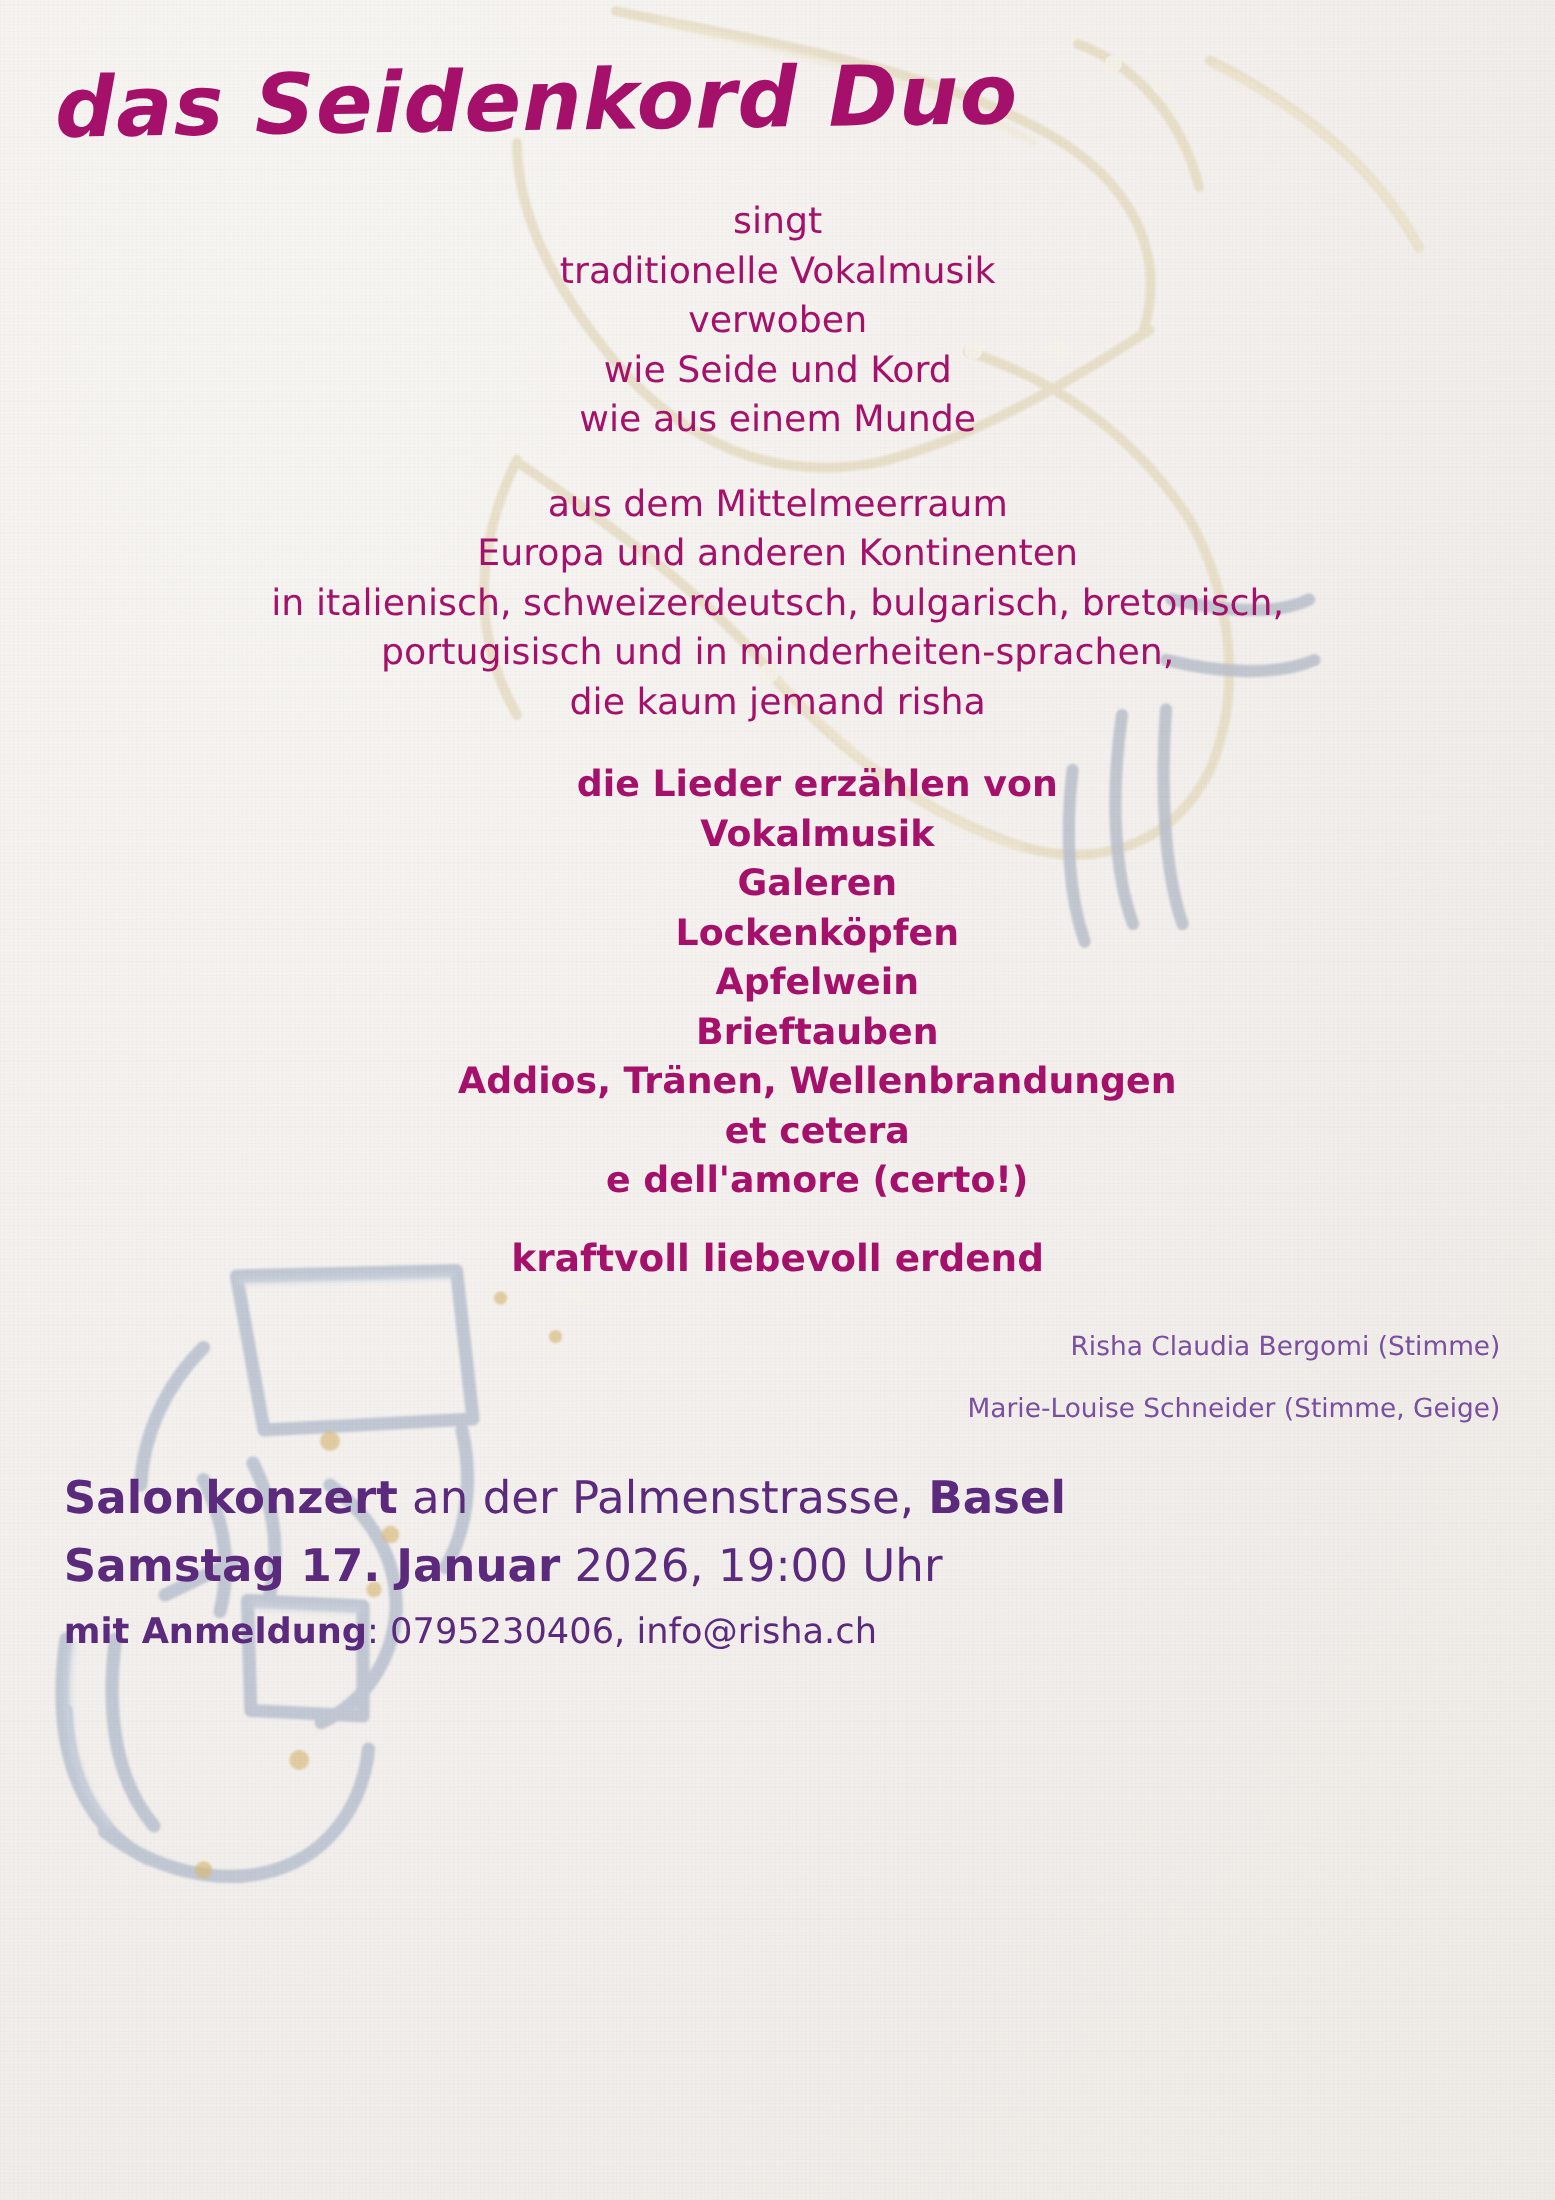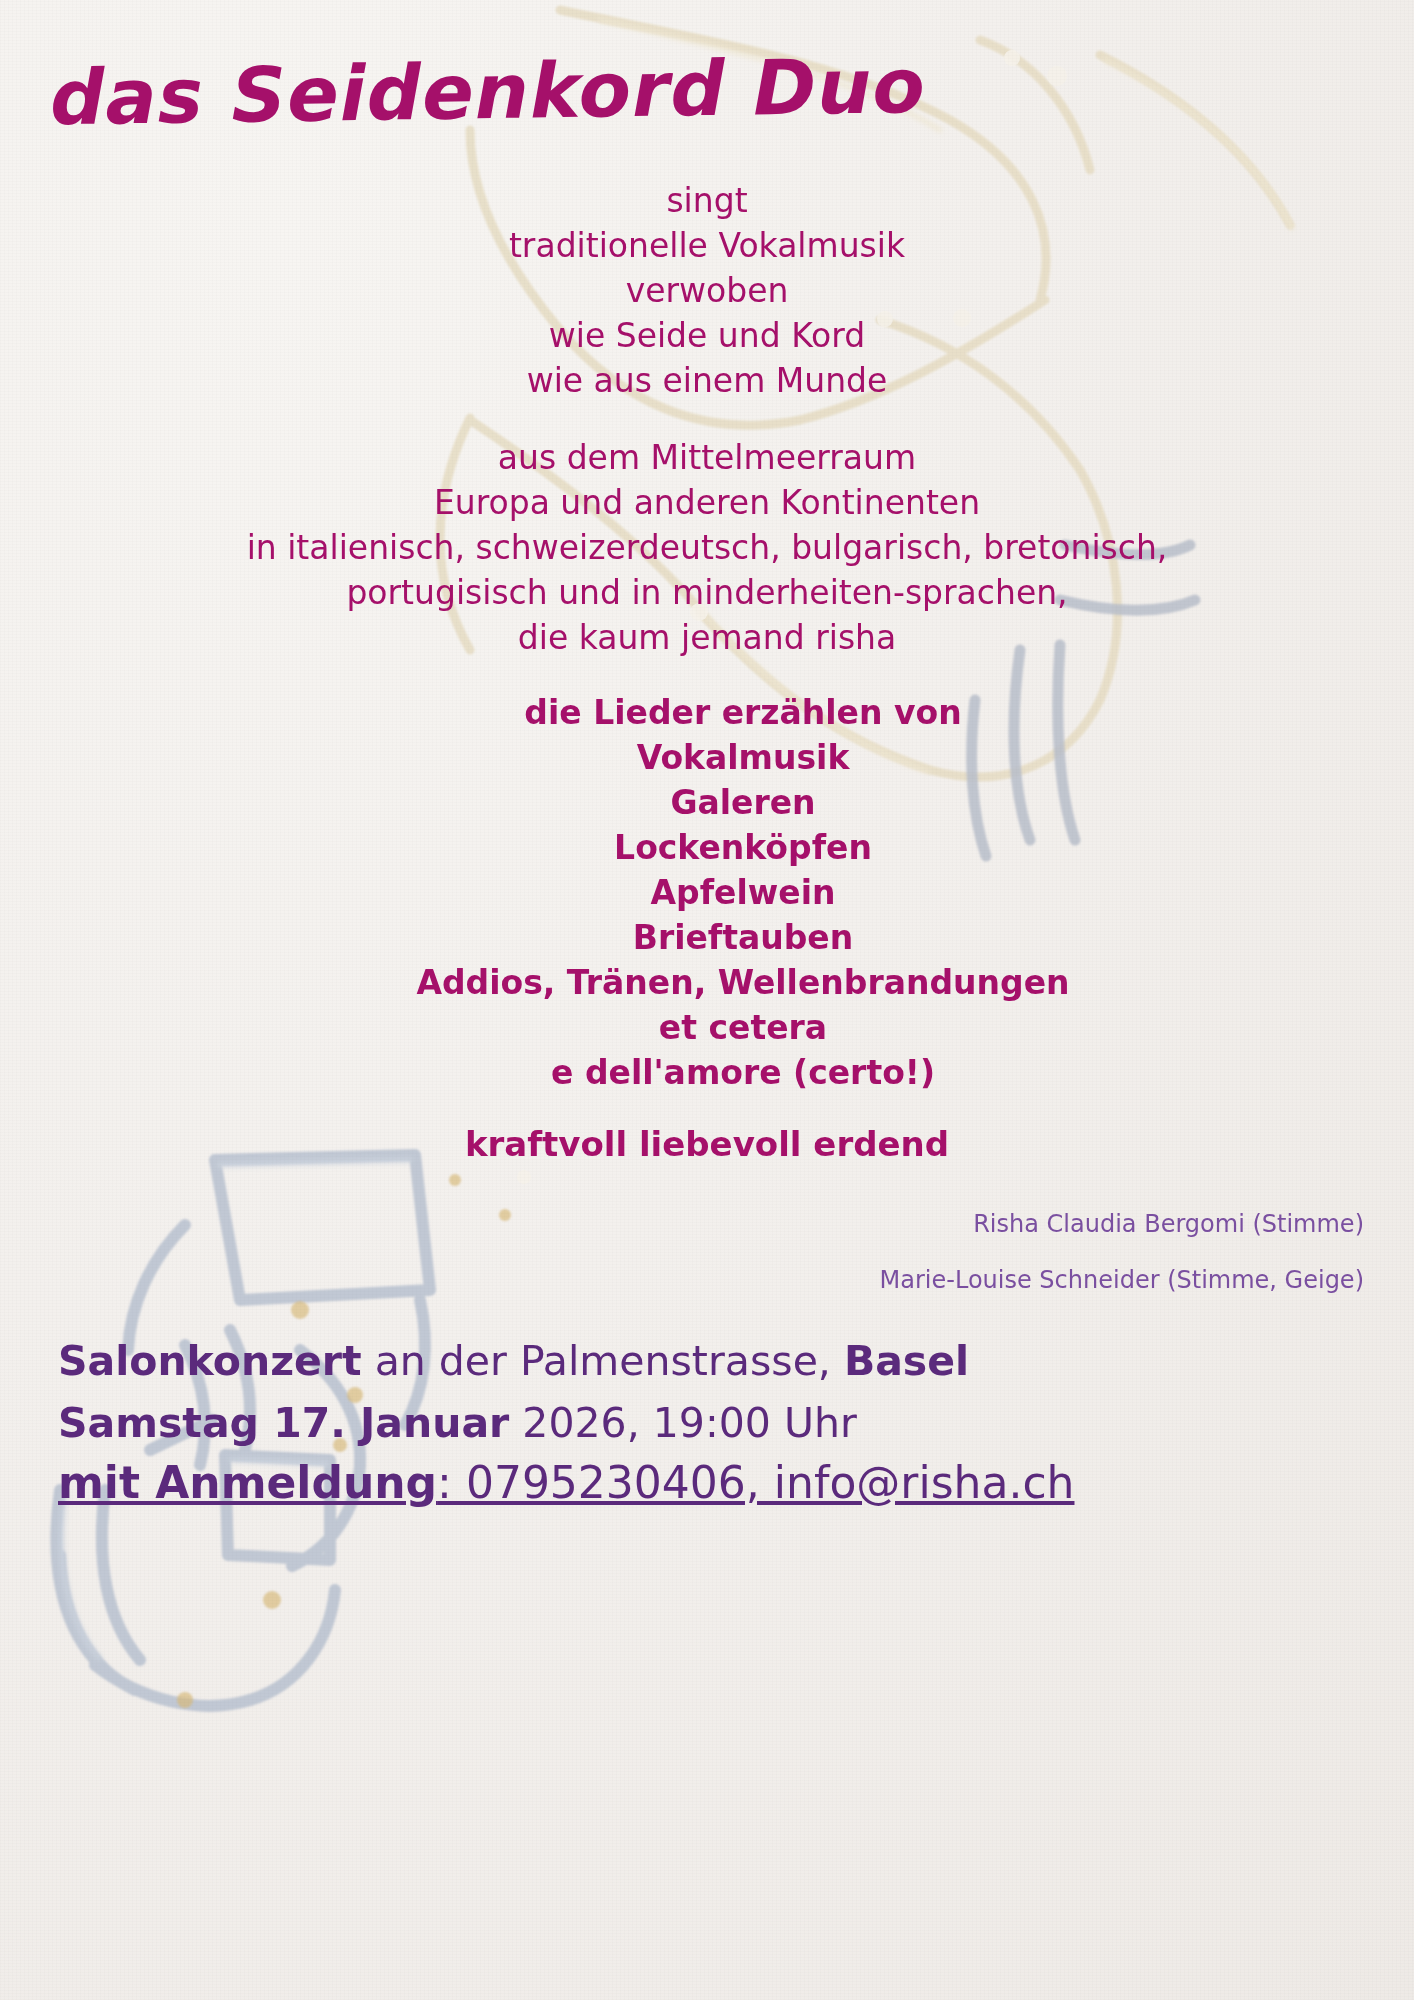--- a/index.html
+++ b/index.html
@@ -103,23 +103,22 @@
     color: #5b2a7c;
     font-family: "DejaVu Sans", sans-serif;
   }
   .footer .frow {
     display: block;
     font-size: 41px;
     line-height: 62px;
     white-space: nowrap;
   }
   .footer .frow.small {
-    font-size: 44px;
+    font-size: 32px;
     line-height: 58px;
-    text-decoration: underline;
   }
   .footer b { font-weight: 700; }
   .footer .light { font-weight: 400; }
 </style>
 </head>
 <body>
 
 <div class="poster">
 
   <svg class="threads" viewBox="0 0 1414 2000" preserveAspectRatio="none">

